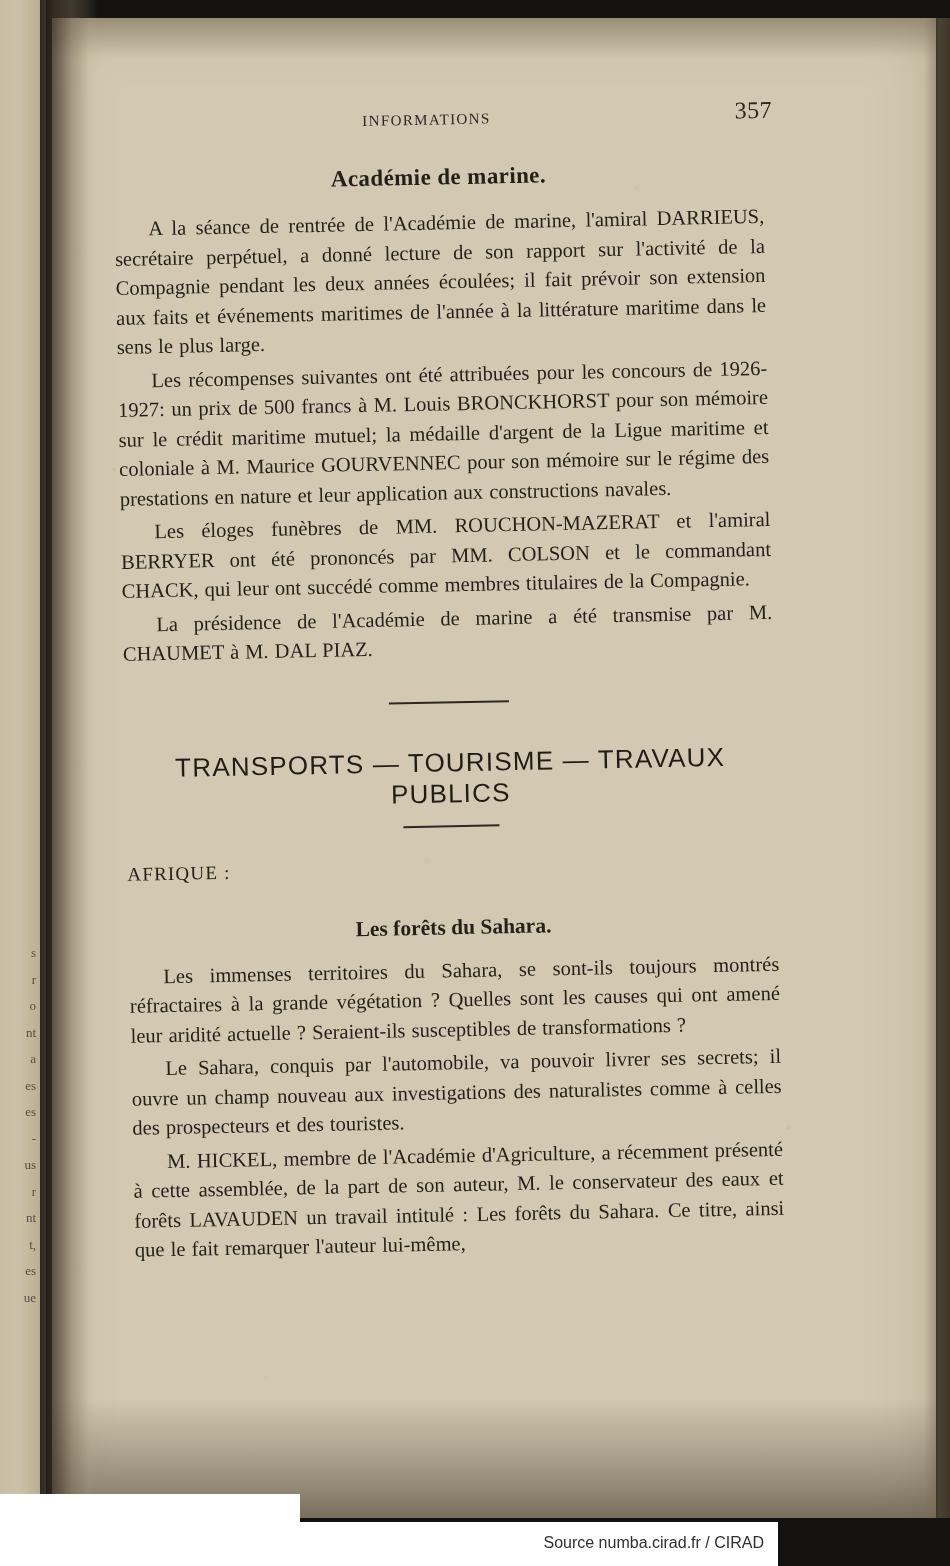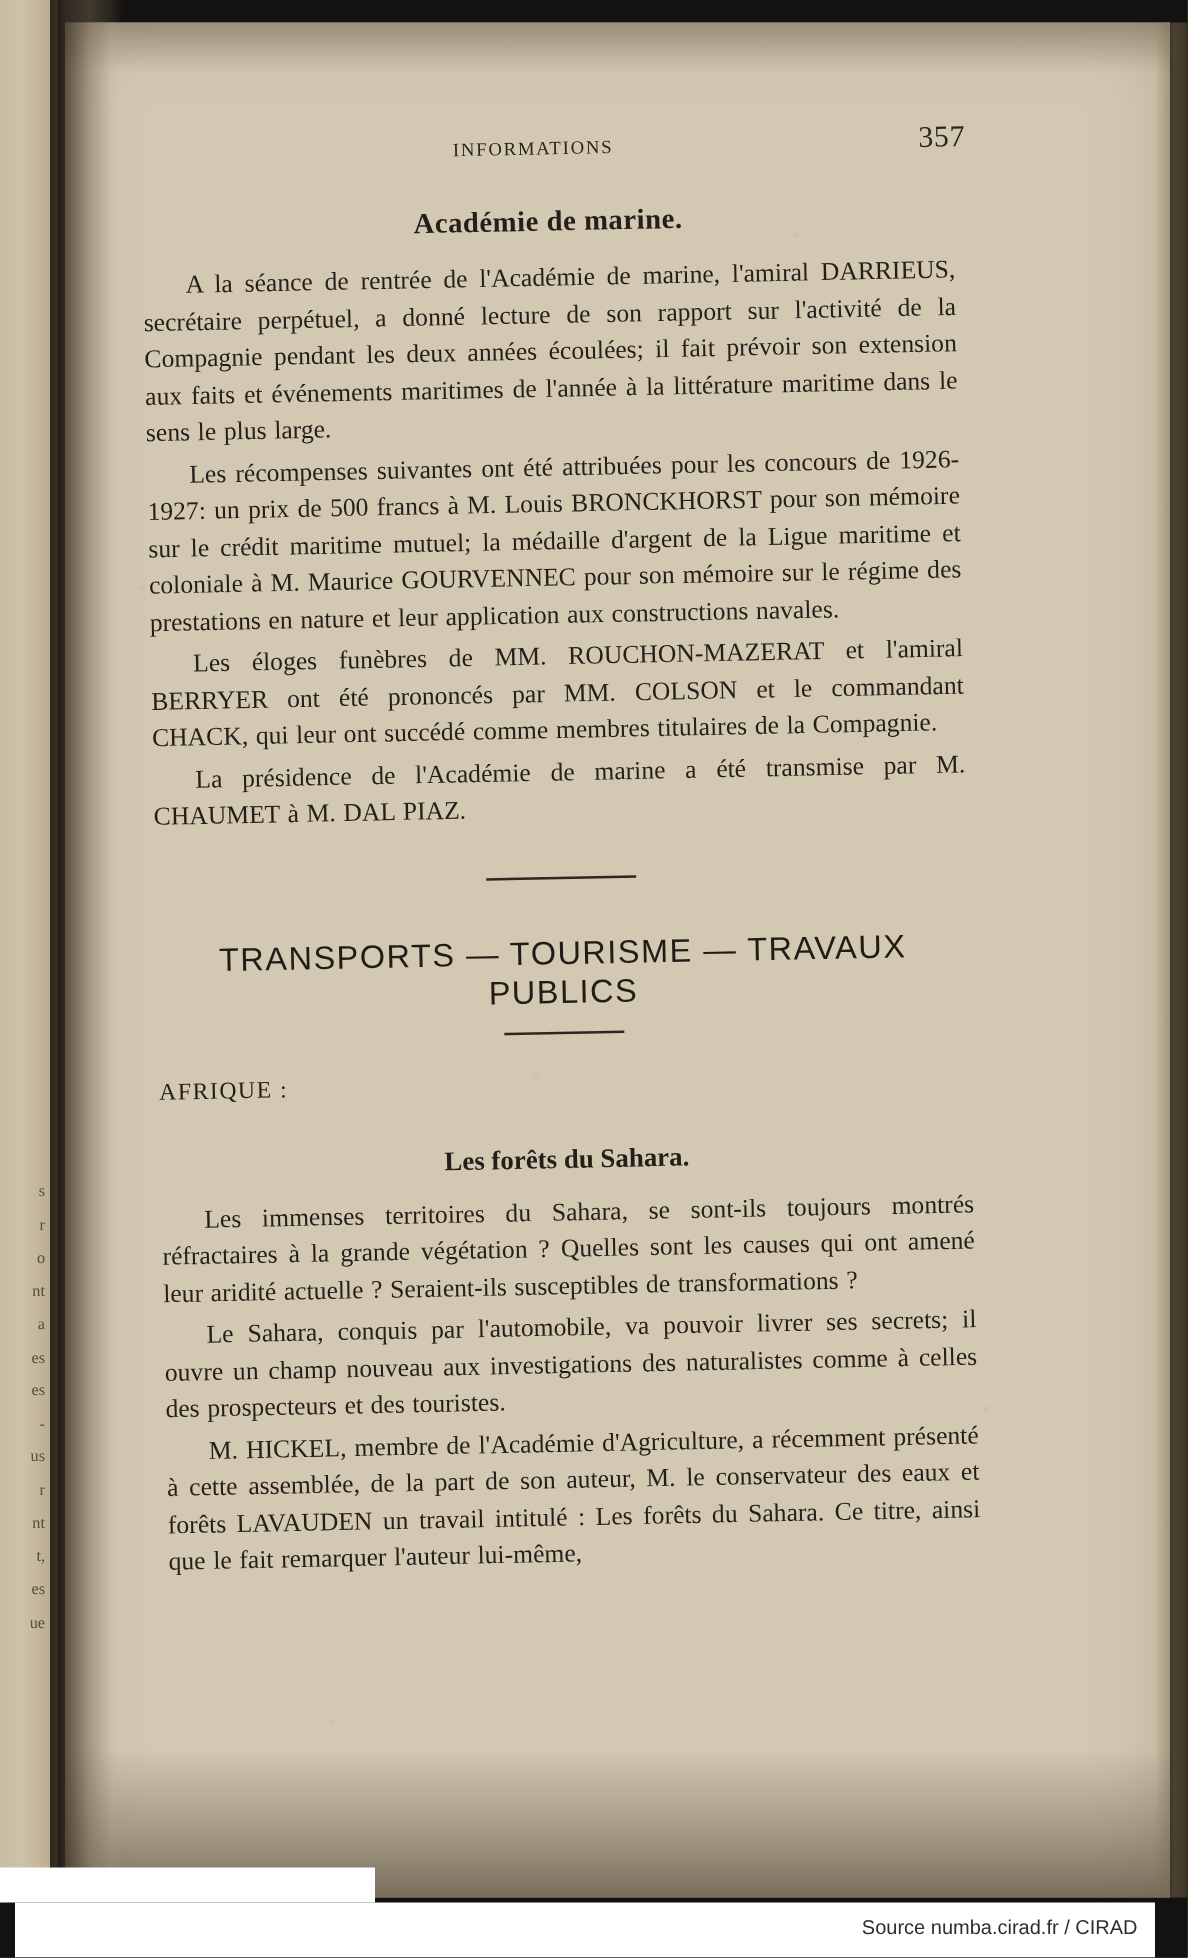--- a/index.html
+++ b/index.html
@@ -214,24 +214,23 @@
     text-align: center;
     margin: 0 0 16px 0;
     color: #231f19;
   }
 
   
   .credit-bar {
     position: absolute;
     left: 0;
     bottom: 0;
-    width: 912px;
+    width: 778px;
     height: 44px;
     background: #ffffff;
-    margin-left: 12px;
   }
   .credit-bar .credit-text {
     position: absolute;
     right: 14px;
     top: 12px;
     font-family: "Liberation Sans", sans-serif;
     font-size: 16px;
     color: #2e2e2e;
   }
   .credit-left-block {

